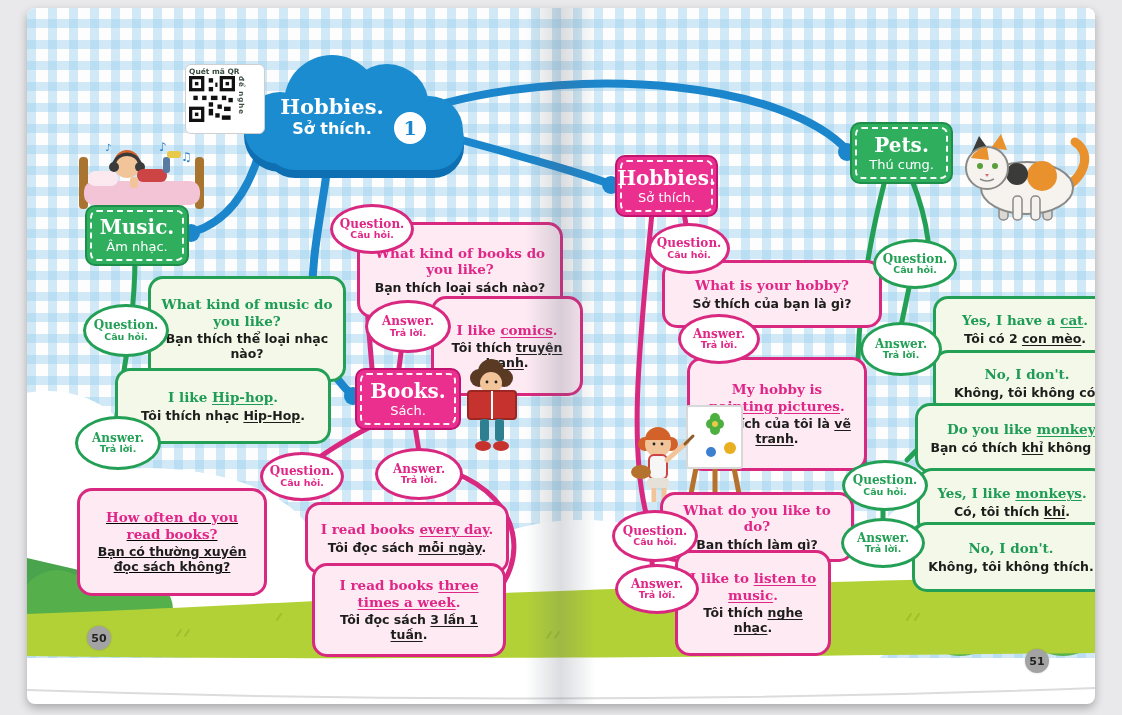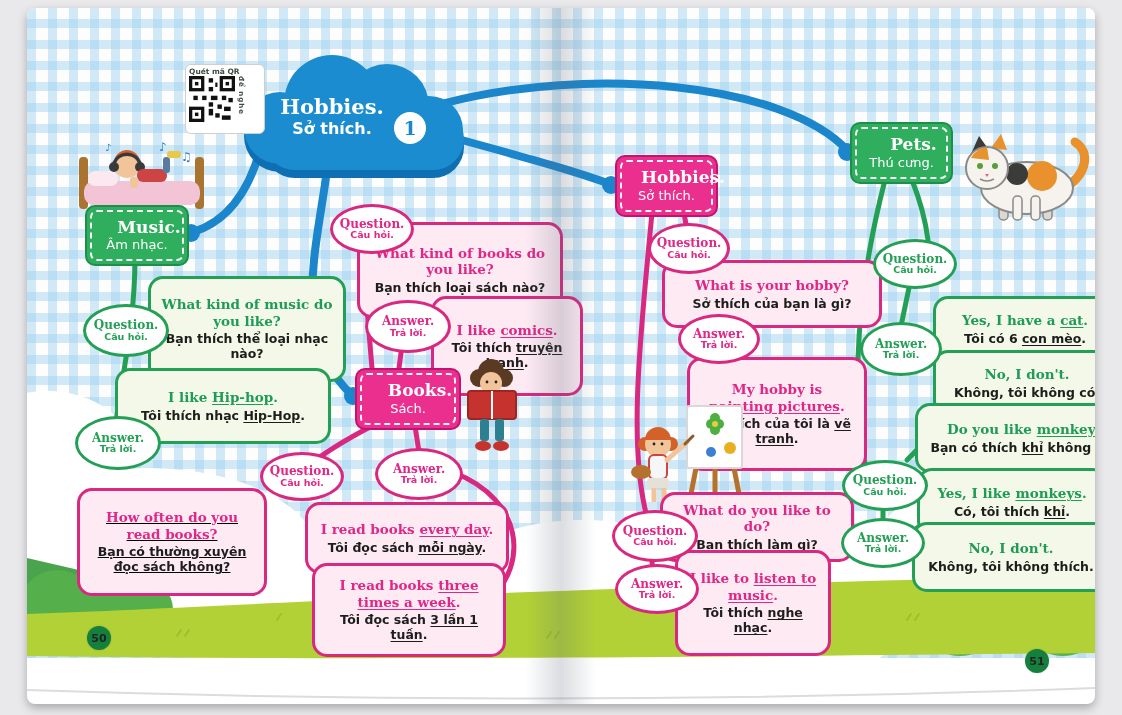--- a/index.html
+++ b/index.html
@@ -26,21 +26,21 @@
     position:absolute;top:0;bottom:0;left:499px;width:70px;z-index:6;pointer-events:none;
     background:linear-gradient(90deg, rgba(90,100,115,0), rgba(90,100,115,.22) 50%, rgba(90,100,115,0));
   }
   
   .topic{position:absolute;z-index:3;text-align:center;border-radius:10px;
          display:flex;flex-direction:column;justify-content:center;line-height:1.15;}
   .topic::after{content:"";position:absolute;inset:3px;border:2px dashed rgba(255,255,255,.95);
                 border-radius:7px;pointer-events:none;}
   .topic.green{background:#2fae5e;border:2px solid #1d8f4b;}
   .topic.pink{background:#ea2f8e;border:2px solid #c21371;}
-  .topic .t1{font-family:"DejaVu Serif","Liberation Serif",serif;font-weight:bold;color:#fff;font-size:17px;padding-left:24px;}
+  .topic .t1{font-family:"DejaVu Serif","Liberation Serif",serif;font-weight:bold;color:#fff;font-size:20px;}
   .topic .t2{font-weight:normal;color:#fff;font-size:13px;margin-top:1px;}
   
   .oval{position:absolute;z-index:4;background:#fff;border-radius:50%;
         display:flex;flex-direction:column;align-items:center;justify-content:center;
         text-align:center;line-height:1.05;}
   .oval.green{border:3px solid #23a055;}
   .oval.pink{border:3px solid #d8287f;}
   .oval .l1{font-family:"DejaVu Serif","Liberation Serif",serif;font-weight:bold;font-size:12px;}
   .oval .l2{font-size:9.5px;font-weight:bold;}
   .oval.green .l1,.oval.green .l2{color:#23a055;}
@@ -65,21 +65,21 @@
          color:#1b86cc;font-weight:bold;font-size:19px;font-family:"DejaVu Serif",serif;}
   
   .qr{position:absolute;left:158px;top:56px;width:80px;height:70px;z-index:3;background:#fff;
       border:1px solid #cfcfcf;border-radius:6px;padding:2px 3px;box-sizing:border-box;}
   .qr .cap{font-size:7.5px;font-weight:bold;color:#3c4d42;}
   .qr .row{display:flex;align-items:flex-start;}
   .qr .side{writing-mode:vertical-rl;font-size:7px;font-weight:bold;color:#3c4d42;margin-left:2px;letter-spacing:1px;}
   
   .art{position:absolute;z-index:2;}
   
-  .pagenum{position:absolute;z-index:5;width:24px;height:24px;border-radius:50%;background:#15803d;
+  .pagenum{position:absolute;z-index:5;width:24px;height:24px;border-radius:50%;background:#a3a3a3;
            display:flex;align-items:center;justify-content:center;font-size:11px;font-weight:bold;color:#222;
            box-shadow:0 0 2px rgba(0,0,0,.2);}
 </style>
 </head>
 <body>
 
 <div class="book">
   <div class="plaid"></div>
 
   <svg class="scene" width="1068" height="696" viewBox="0 0 1068 696">
@@ -413,21 +413,21 @@
   <div class="oval green" style="left:846px;top:231px;width:78px;height:44px;">
     <div class="l1">Question.</div>
     <div class="l2">Câu hỏi.</div>
   </div>
   <div class="oval green" style="left:833px;top:314px;width:76px;height:48px;">
     <div class="l1">Answer.</div>
     <div class="l2">Trả lời.</div>
   </div>
   <div class="bubble green" style="left:906px;top:288px;width:162px;height:50px;">
     <div class="en"><span>Yes, I have a </span><span class="u">cat</span><span>.</span></div>
-    <div class="vi"><span>Tôi có 6 </span><span class="u">con mèo</span><span>.</span></div>
+    <div class="vi"><span>Tôi có 2 </span><span class="u">con mèo</span><span>.</span></div>
   </div>
   <div class="bubble green" style="left:906px;top:342px;width:166px;height:50px;">
     <div class="en">No, I don't.</div>
     <div class="vi">Không, tôi không có.</div>
   </div>
   <div class="bubble green" style="left:888px;top:395px;width:206px;height:54px;">
     <div class="en"><span>Do you like </span><span class="u">monkeys</span><span>?</span></div>
     <div class="vi"><span>Bạn có thích </span><span class="u">khỉ</span><span> không vậy?</span></div>
   </div>
   <div class="oval green" style="left:815px;top:452px;width:80px;height:45px;">

